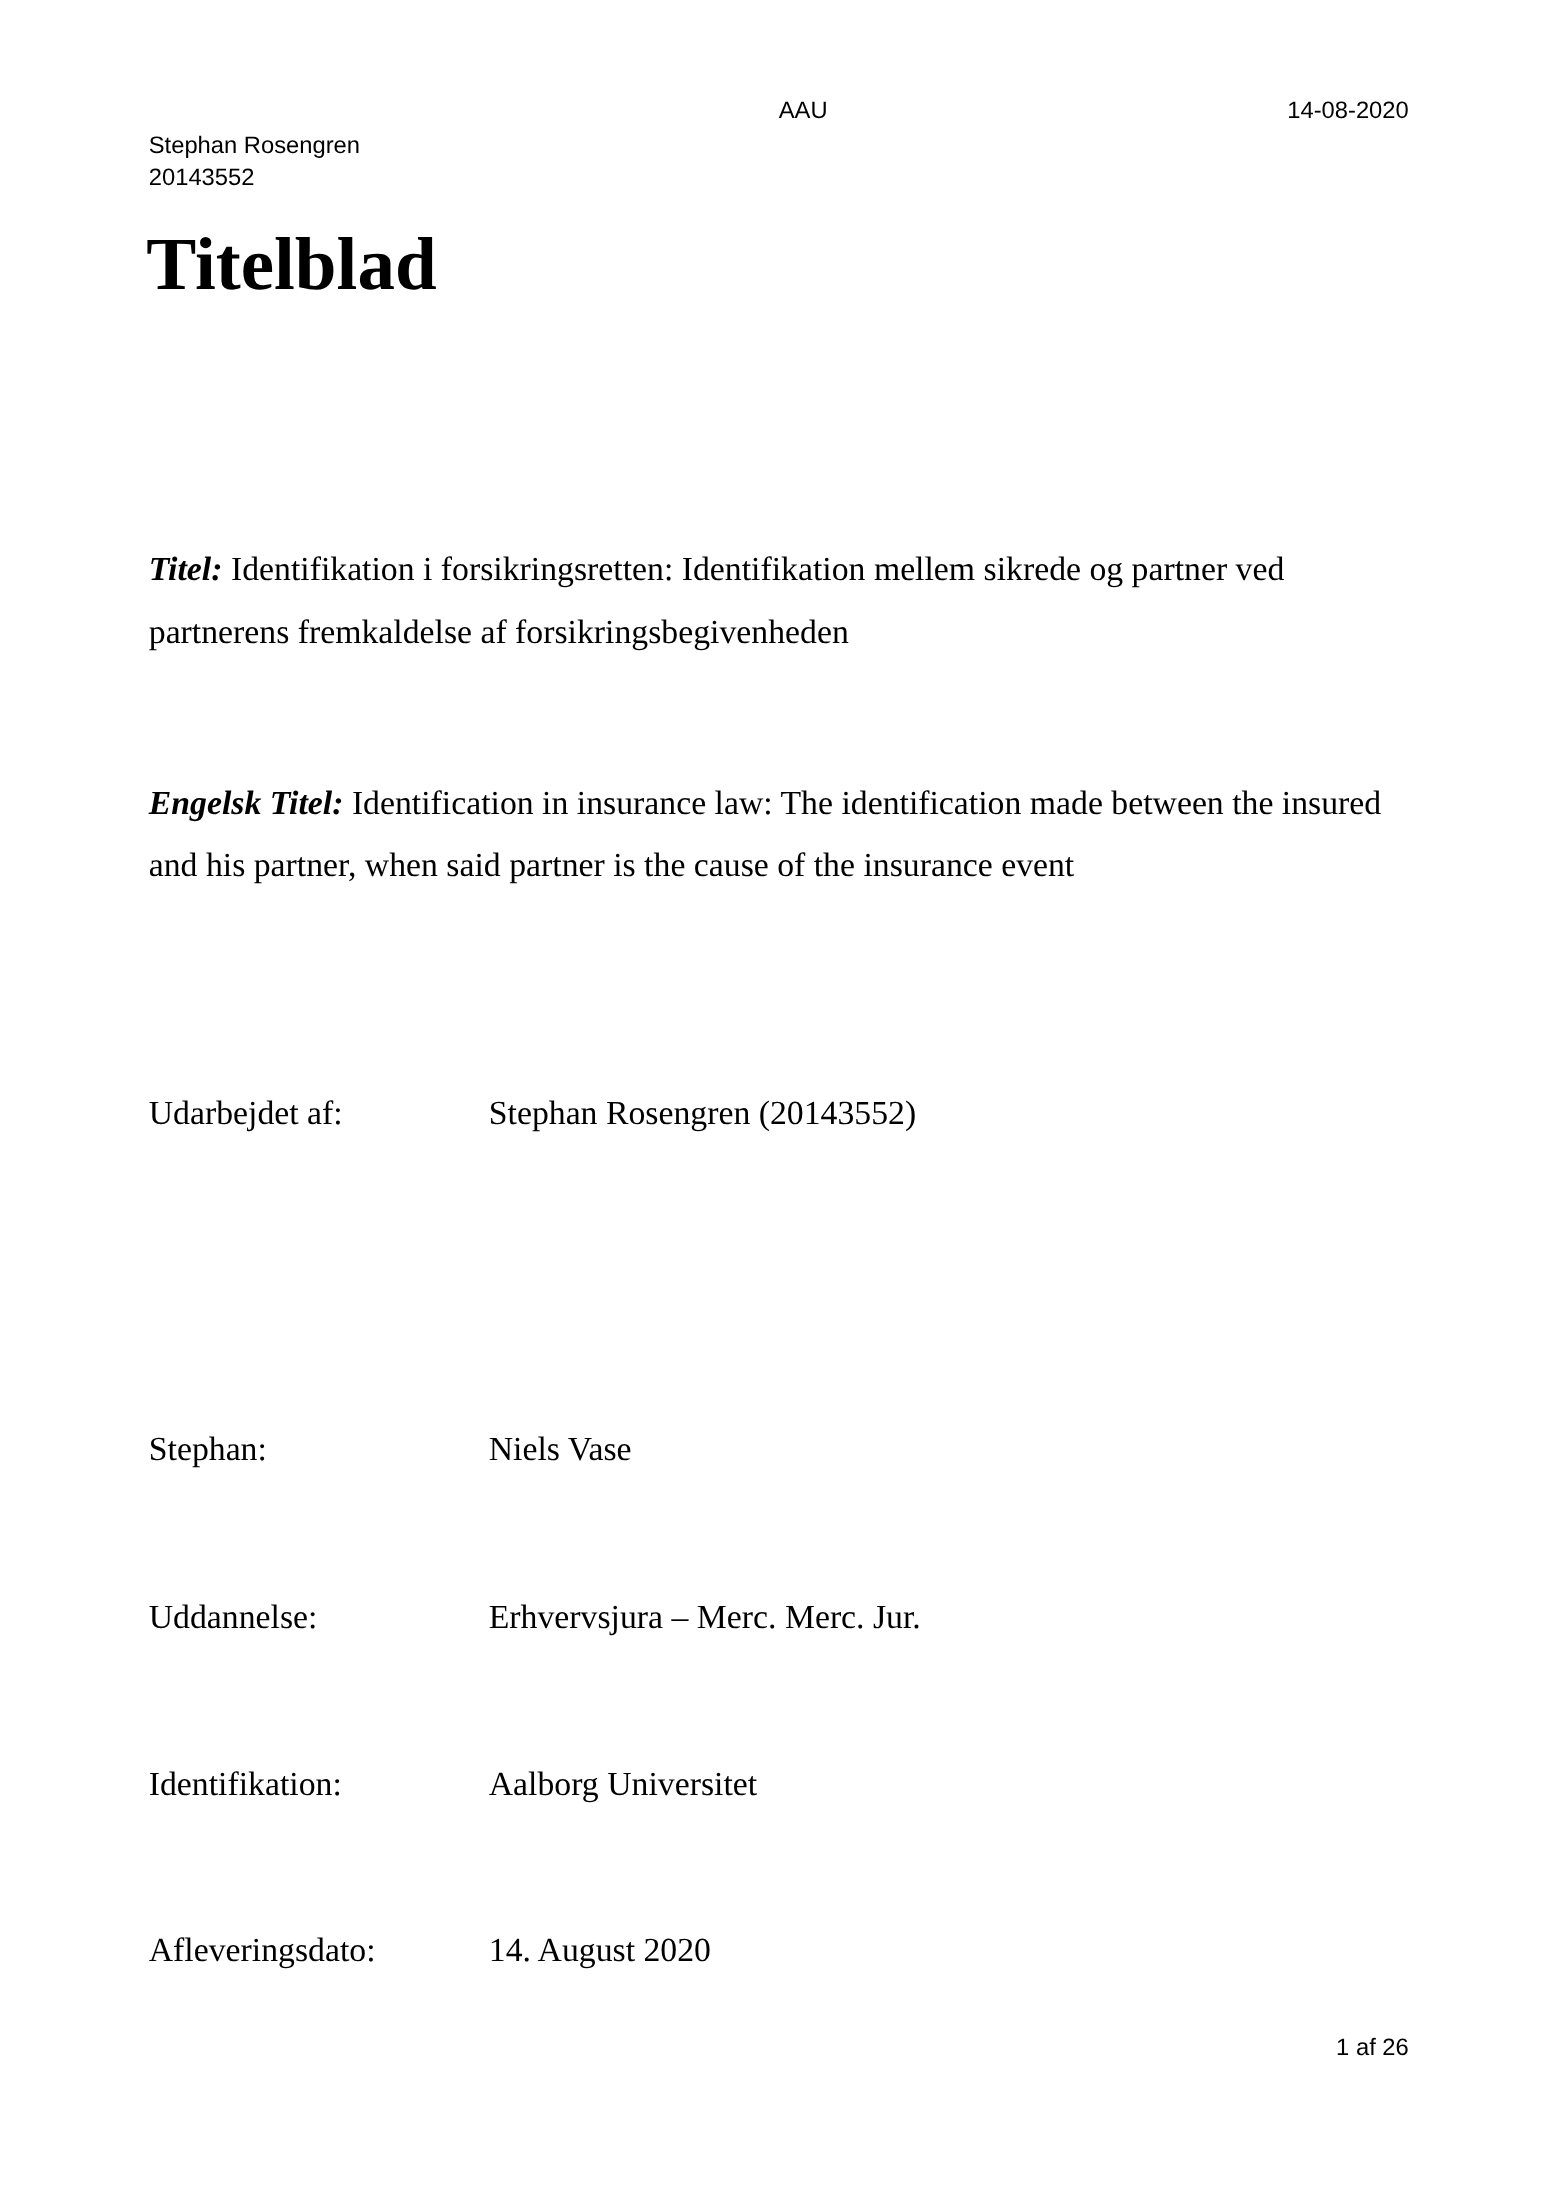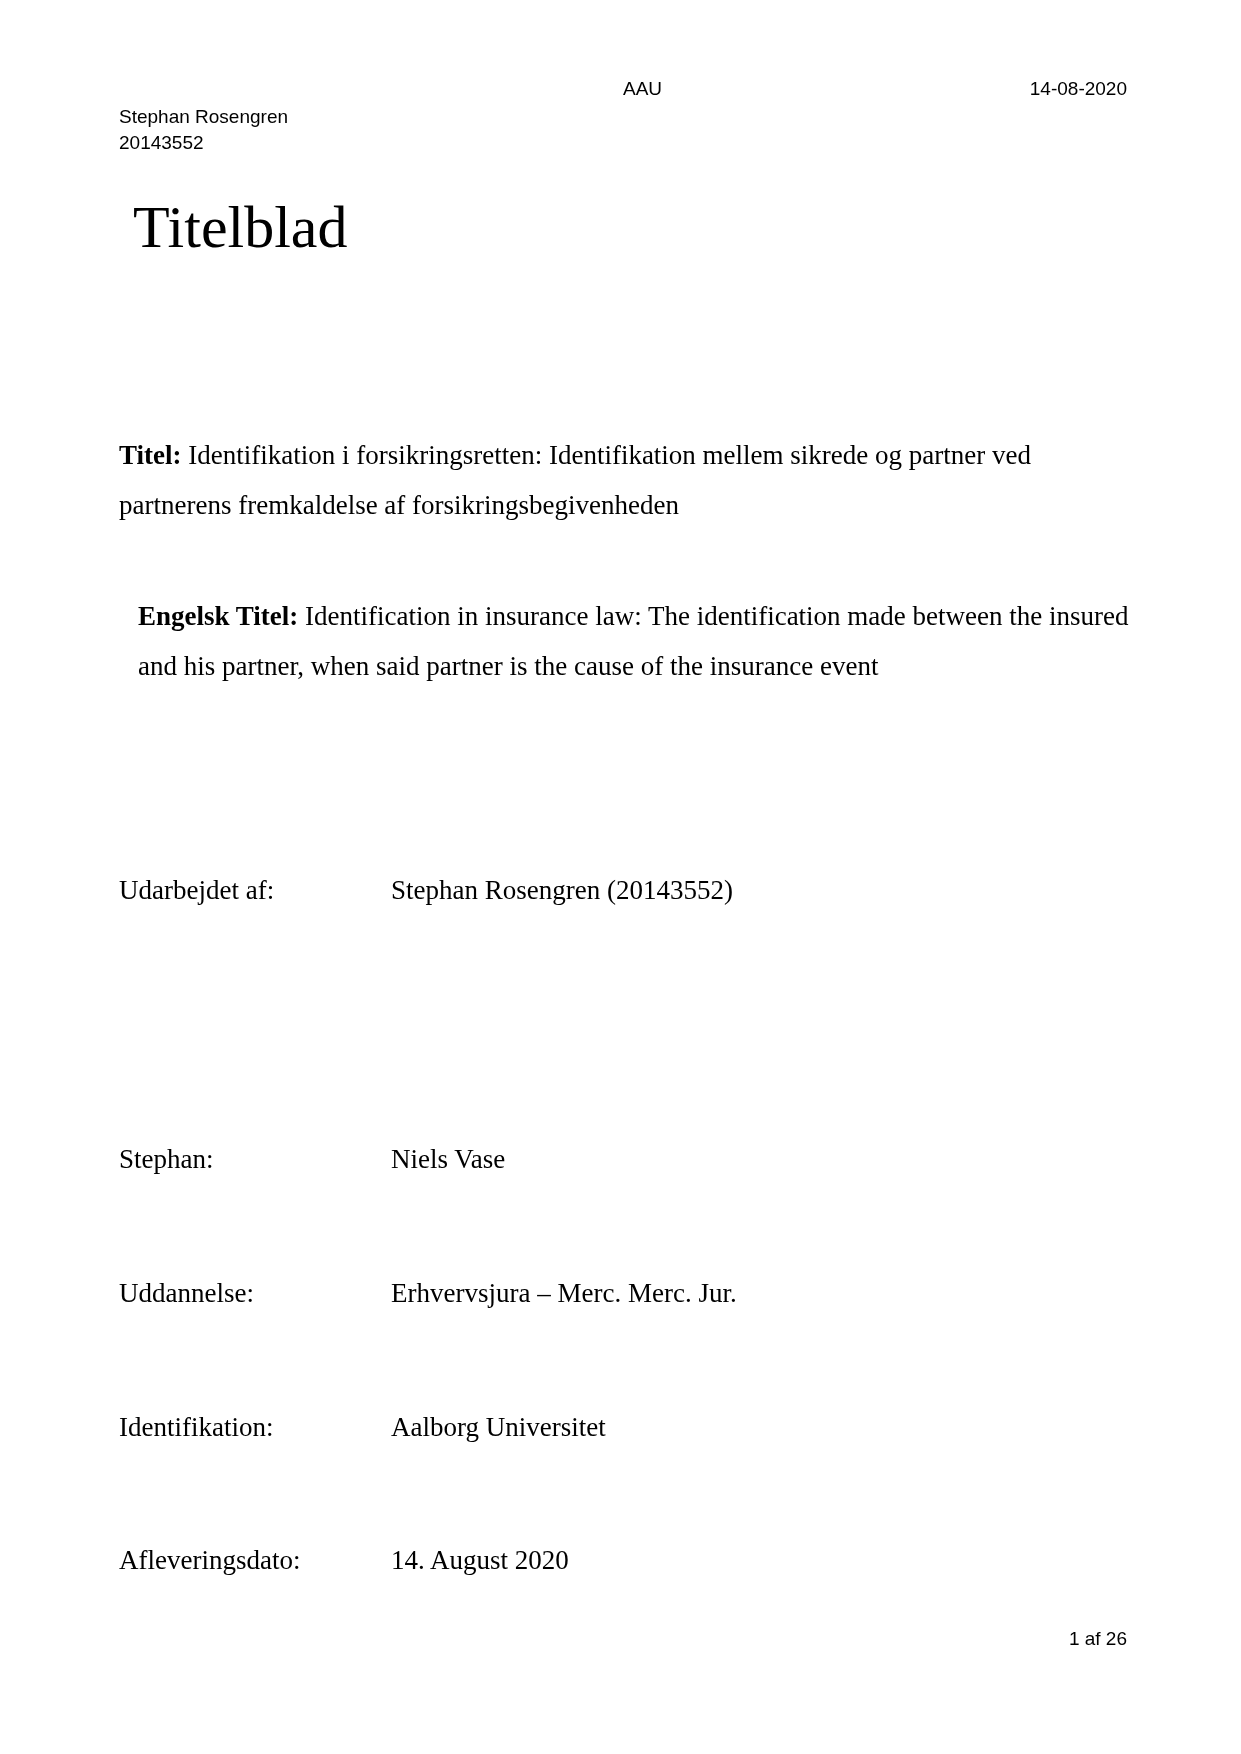--- a/index.html
+++ b/index.html
@@ -25,40 +25,40 @@
   }
   .header .left { position: absolute; left: 0; top: 0; margin-top: 28px; }
   .header .left div { white-space: nowrap; }
   .header .center { position: absolute; left: 504px; top: 0; }
   .header .right { position: absolute; right: 0; top: 0; margin-left: 16px; }
 
   .page-title {
     position: absolute;
     top: 176px;
     left: 117px;
-    margin: 16px;
+    margin: 0;
     font-family: "Liberation Serif", "DejaVu Serif", serif;
-    font-weight: normal;
+    font-weight: bold;
     font-size: 60px;
     line-height: 70px;
   }
 
   .title-block {
     position: absolute;
     left: 119px;
     width: 1010px;
     font-family: "Liberation Serif", "DejaVu Serif", serif;
     font-size: 27px;
     line-height: 50px;
     margin: 0;
   }
-  .title-block .label { font-weight: bold; }
+  .title-block .label { font-weight: bold; font-style: italic; }
 
   .title-da { top: 430px; }
-  .title-en { top: 591px; margin-left: 19px; }
+  .title-en { top: 617px; }
 
   .field {
     position: absolute;
     left: 119px;
     font-family: "Liberation Serif", "DejaVu Serif", serif;
     font-size: 27px;
     line-height: 34px;
     white-space: nowrap;
   }
   .field .f-label {

